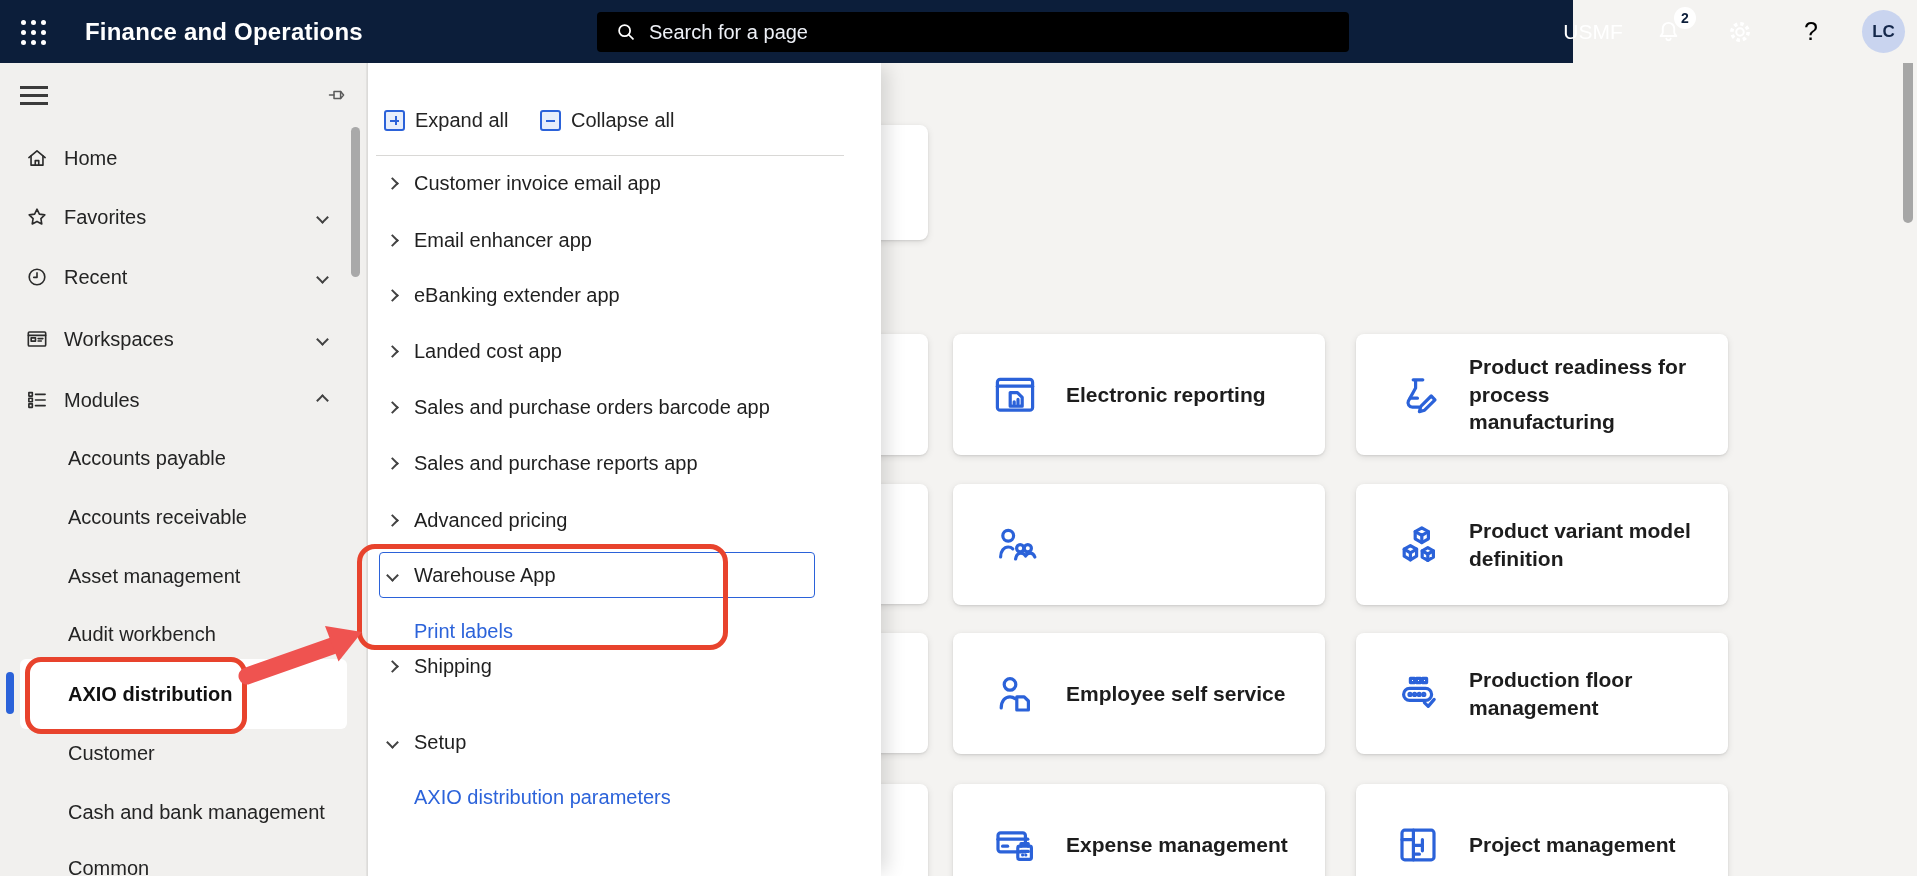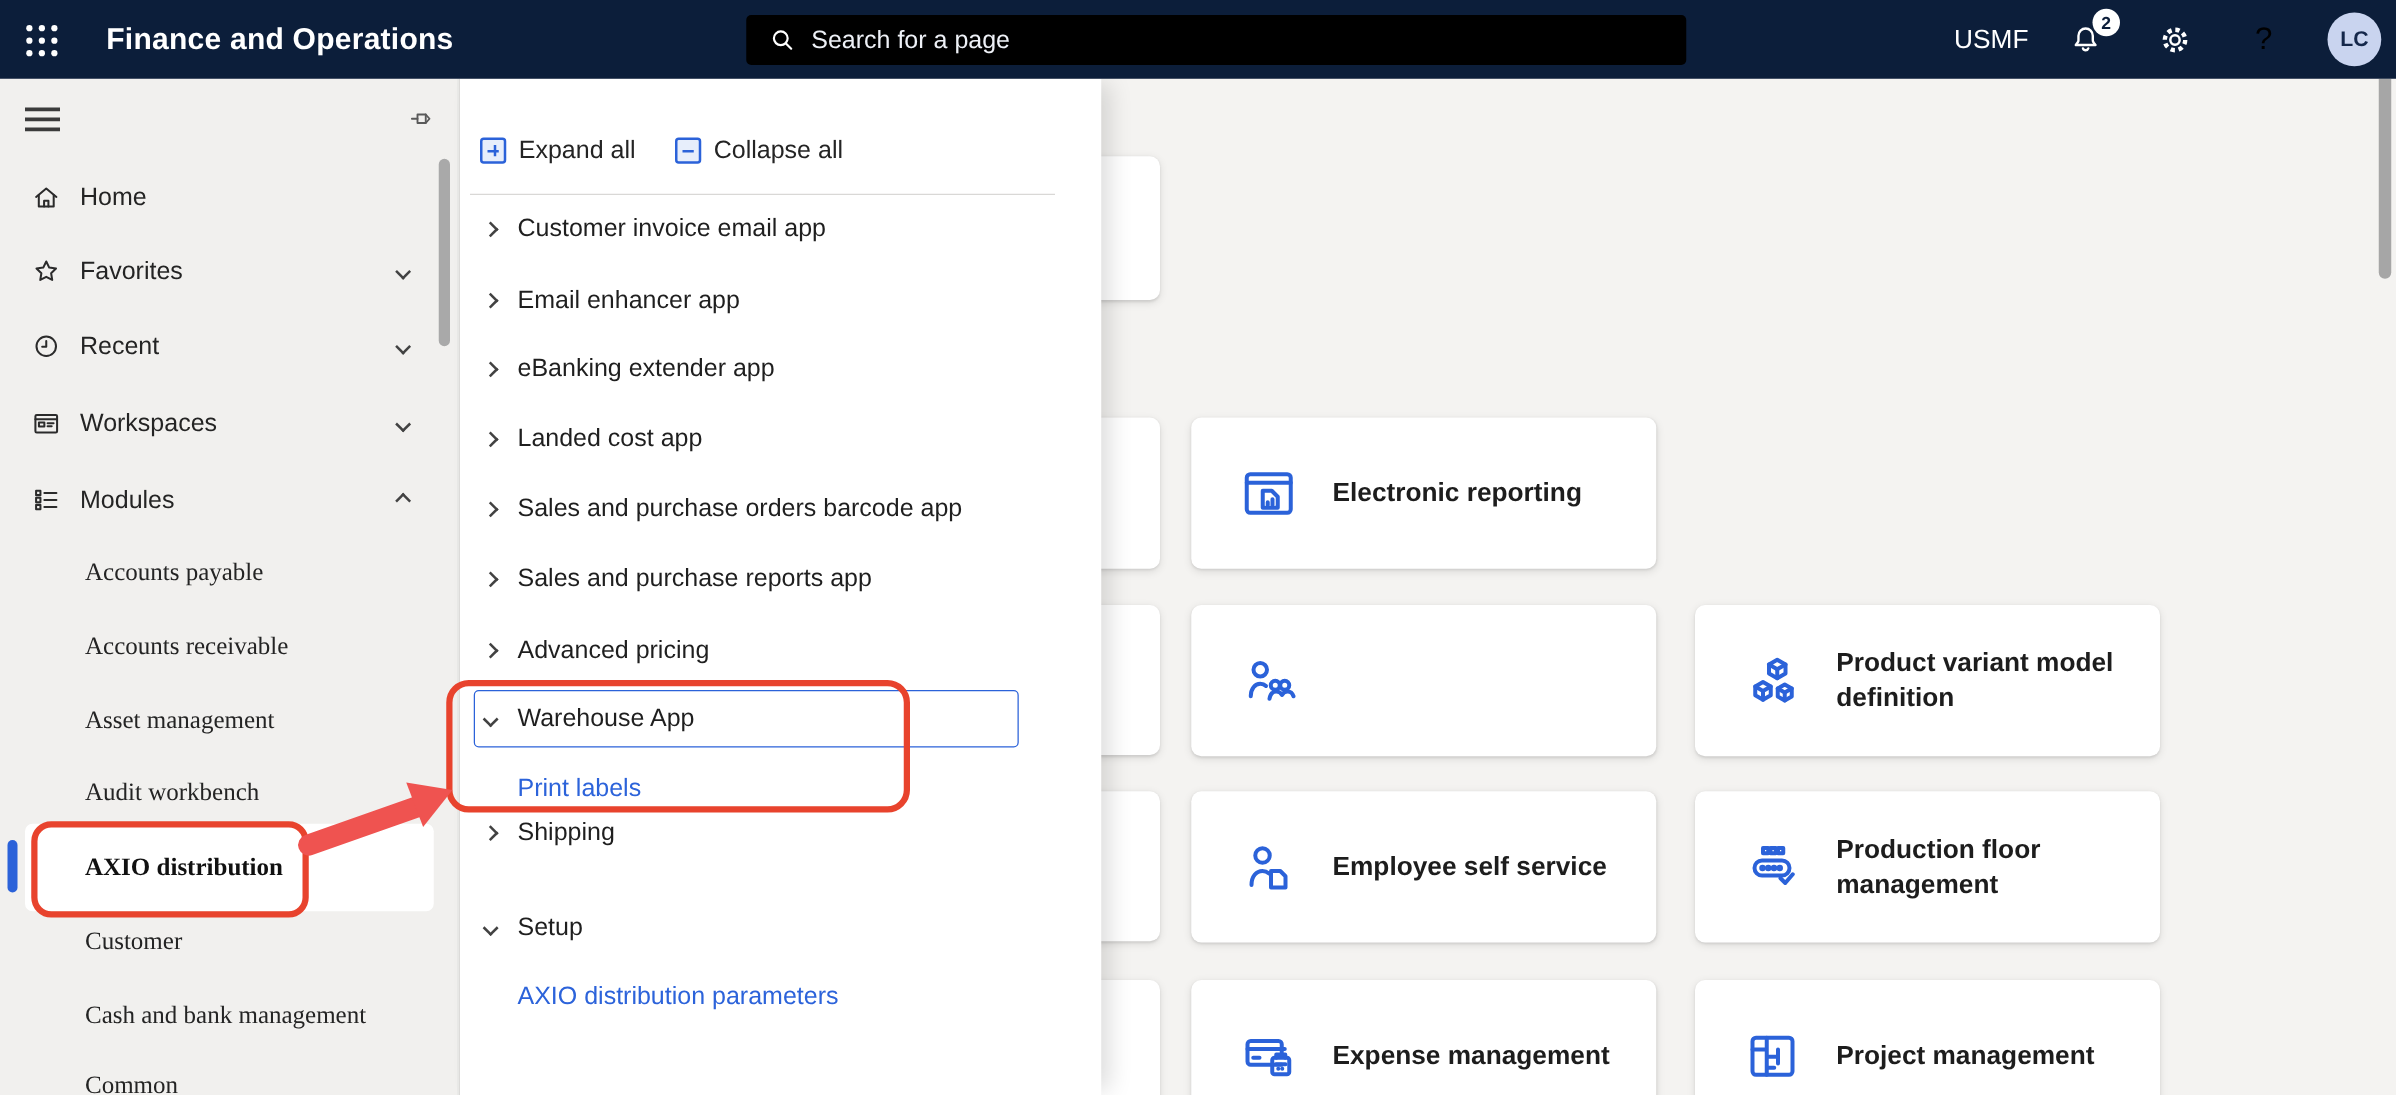--- a/index.html
+++ b/index.html
@@ -1,20 +1,20 @@
 <!DOCTYPE html>
 <html><head>
 <meta charset="utf-8">
 <style>
   * { margin:0; padding:0; box-sizing:border-box; }
   html,body { width:1917px; height:876px; overflow:hidden; }
   body { position:relative; font-family:"Liberation Sans", sans-serif; background:#f4f3f1; }
 
   
-  .topbar { position:absolute; left:0; top:0; width:1917px; height:63px; background:#0c1e3a; z-index:30; }
+  .topbar { position:absolute; left:0; top:0; width:1573px; height:63px; background:#0c1e3a; z-index:30; }
   .waffle { position:absolute; left:16px; top:15px; width:34px; height:34px; display:grid;
             grid-template-columns:repeat(3,5px); grid-template-rows:repeat(3,5px); gap:5px;
             place-content:center; cursor:pointer; }
   .waffle span { width:5px; height:5px; border-radius:50%; background:#fff; }
   .app-title { position:absolute; left:85px; top:0; height:63px; line-height:63px;
                color:#fff; font-size:24px; font-weight:700; letter-spacing:.2px; }
   .searchbox { position:absolute; left:597px; top:12px; width:752px; height:40px;
                background:#000000; border-radius:4px; display:flex; align-items:center; }
   .searchbox svg { margin-left:18px; flex:0 0 auto; }
   .searchbox input { flex:1; height:100%; background:transparent; border:none; outline:none;
@@ -50,21 +50,21 @@
   .sidebar { position:absolute; left:0; top:63px; width:367px; height:813px; background:#f1f0ee;
              border-right:1px solid #e4e3e1; z-index:5; }
   .hamburger { position:absolute; left:20px; top:23px; width:28px; height:18px; cursor:pointer; }
   .hamburger span { display:block; width:28px; height:2.6px; background:#3b3b3b; margin-bottom:5.5px; }
   .pin { position:absolute; left:326px; top:20px; width:24px; height:24px; cursor:pointer; }
   .side-scroll { position:absolute; left:351px; top:64px; width:9px; height:150px; background:#a9a9a9; border-radius:5px; }
   .nav-row { position:absolute; left:0; width:360px; height:48px; display:flex; align-items:center; cursor:pointer; }
   .nav-row .n-icon { position:absolute; left:24px; width:26px; height:26px; }
   .nav-row .n-label { position:absolute; left:64px; font-size:20px; color:#242424; }
   .nav-row .n-chev { position:absolute; left:318px; }
-  .mod-row { position:absolute; left:0; width:360px; height:48px; display:flex; align-items:center; cursor:pointer;font-family:Liberation Serif, serif; }
+  .mod-row { position:absolute; left:0; width:360px; height:48px; display:flex; align-items:center; cursor:pointer; }
   .mod-row .m-label { position:absolute; left:68px; font-size:20px; color:#242424; white-space:nowrap; }
   .sel-bg { position:absolute; left:20px; top:596px; width:327px; height:70px; background:#fff; border-radius:6px; }
   .sel-bar { position:absolute; left:6px; top:609px; width:8px; height:42px; background:#2b62d9; border-radius:4px; }
   .mod-selected .m-label { font-weight:700; color:#111; }
 
   
   .chev { display:inline-block; width:9px; height:9px; border-right:2px solid #424242; border-bottom:2px solid #424242; }
   .chev.right { transform:rotate(-45deg); }
   .chev.down  { transform:rotate(45deg); }
   .chev.up    { transform:rotate(-135deg); }
@@ -109,20 +109,28 @@
   <div class="tile" style="left:953px; top:271px;">
     <svg class="t-icon stroke-blue" viewBox="0 0 24 24">
       <rect x="3.2" y="4.2" width="17.6" height="15.4" rx="1.4"></rect>
         <path d="M3.2 7.6h17.6"></path>
       <path d="M9.6 10.8h3.6l2.4 2.4v4.4H9.6z"></path>
         <path d="M11.6 15.4v1.1M13.5 14.2v2.3"></path>
     </svg>
     <div class="t-label">Electronic reporting</div>
   </div>
 
+  <div class="tile" style="left:1356px; top:271px;">
+    <svg class="t-icon stroke-blue" viewBox="0 0 24 24">
+      <path d="M9.6 4.4h4.8M10.8 4.4v4.1L7.2 15a2.2 2.2 0 0 0 2 3.1h3.2"></path>
+      <path d="M8.1 13.6h3.6"></path>
+      <path d="m13.4 17.7 5.2-5.2 1.9 1.9-5.2 5.2-2.6.7z"></path>
+    </svg>
+    <div class="t-label">Product readiness for process manufacturing</div>
+  </div>
 
   <div class="tile" style="left:953px; top:421px;">
     <svg class="t-icon stroke-blue" viewBox="0 0 24 24">
       <circle cx="8.6" cy="7.4" r="2.7"></circle>
         <path d="M4.8 18c0-3 1.7-5 3.8-5 .9 0 1.7.3 2.3.9"></path>
       <circle cx="14.6" cy="13.6" r="1.8"></circle>
         <circle cx="18.4" cy="13.6" r="1.8"></circle>
       <path d="M12.3 19c.3-1.8 1.3-2.9 2.7-2.9 1 0 1.8.5 2.3 1.4.5-.9 1.3-1.4 2.3-1.4 1 0 1.9.7 2.3 1.9"></path>
     </svg>
   </div>

